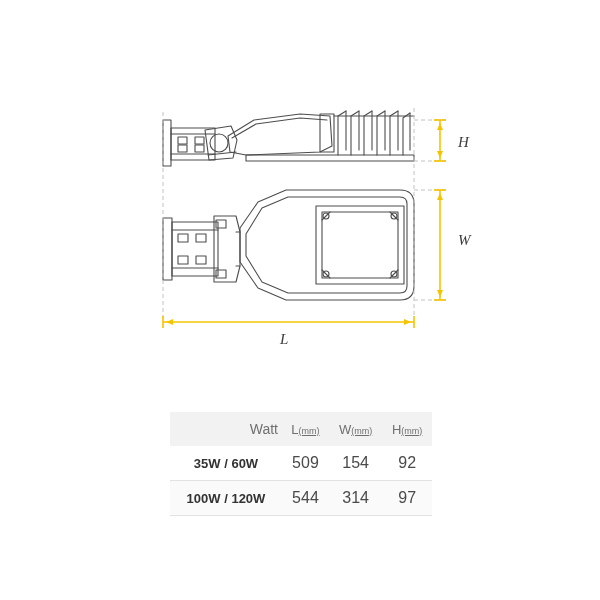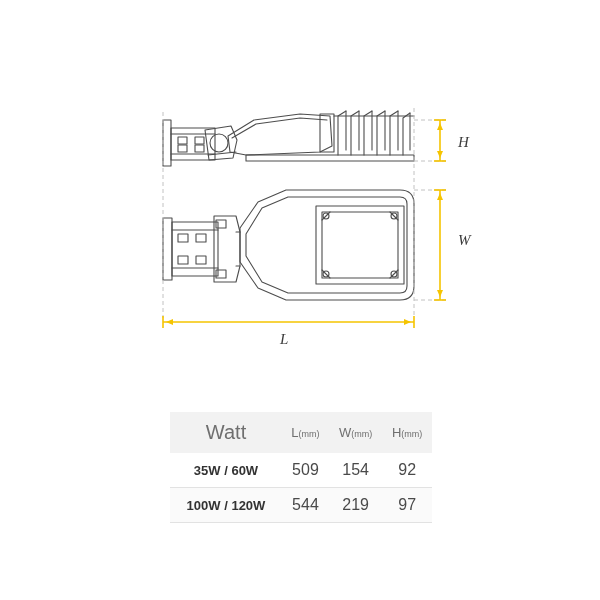--- a/index.html
+++ b/index.html
@@ -48,22 +48,22 @@
   }
   #spec-table thead th {
     background: #f2f2f2;
     color: #6f6f6f;
     font-weight: normal;
     padding: 9px 4px;
     text-align: center;
     border: none;
   }
   #spec-table thead th.watt-head {
-    font-size: 20px;
-    text-align: center;
+    font-size: 14px;
+    text-align: right;
     width: 104px;
   }
   #spec-table tbody td {
     padding: 8px 4px;
     text-align: center;
     color: #4a4a4a;
     font-size: 16px;
     border-bottom: 1px solid #e2e2e2;
     background: #ffffff;
   }
@@ -71,20 +71,21 @@
     background: #fafafa;
   }
   #spec-table tbody td.watt-cell {
     font-weight: bold;
     color: #333333;
     font-size: 13px;
   }
   .unit {
     font-size: 9px;
     vertical-align: baseline;
+    text-decoration: underline;
   }
 </style>
 </head>
 <body>
 
 <div id="stage">
 
   <svg id="drawing" viewBox="0 0 600 390">
     <g fill="none" stroke="#4d4d4d" stroke-width="1.1" stroke-linejoin="round" stroke-linecap="round">
 
@@ -211,19 +212,19 @@
     <tbody>
       <tr>
         <td class="watt-cell">35W / 60W</td>
         <td>509</td>
         <td>154</td>
         <td>92</td>
       </tr>
       <tr>
         <td class="watt-cell">100W / 120W</td>
         <td>544</td>
-        <td>219</td>
+        <td>314</td>
         <td>97</td>
       </tr>
     </tbody>
   </table>
 
 </div>
 
 </body></html>

